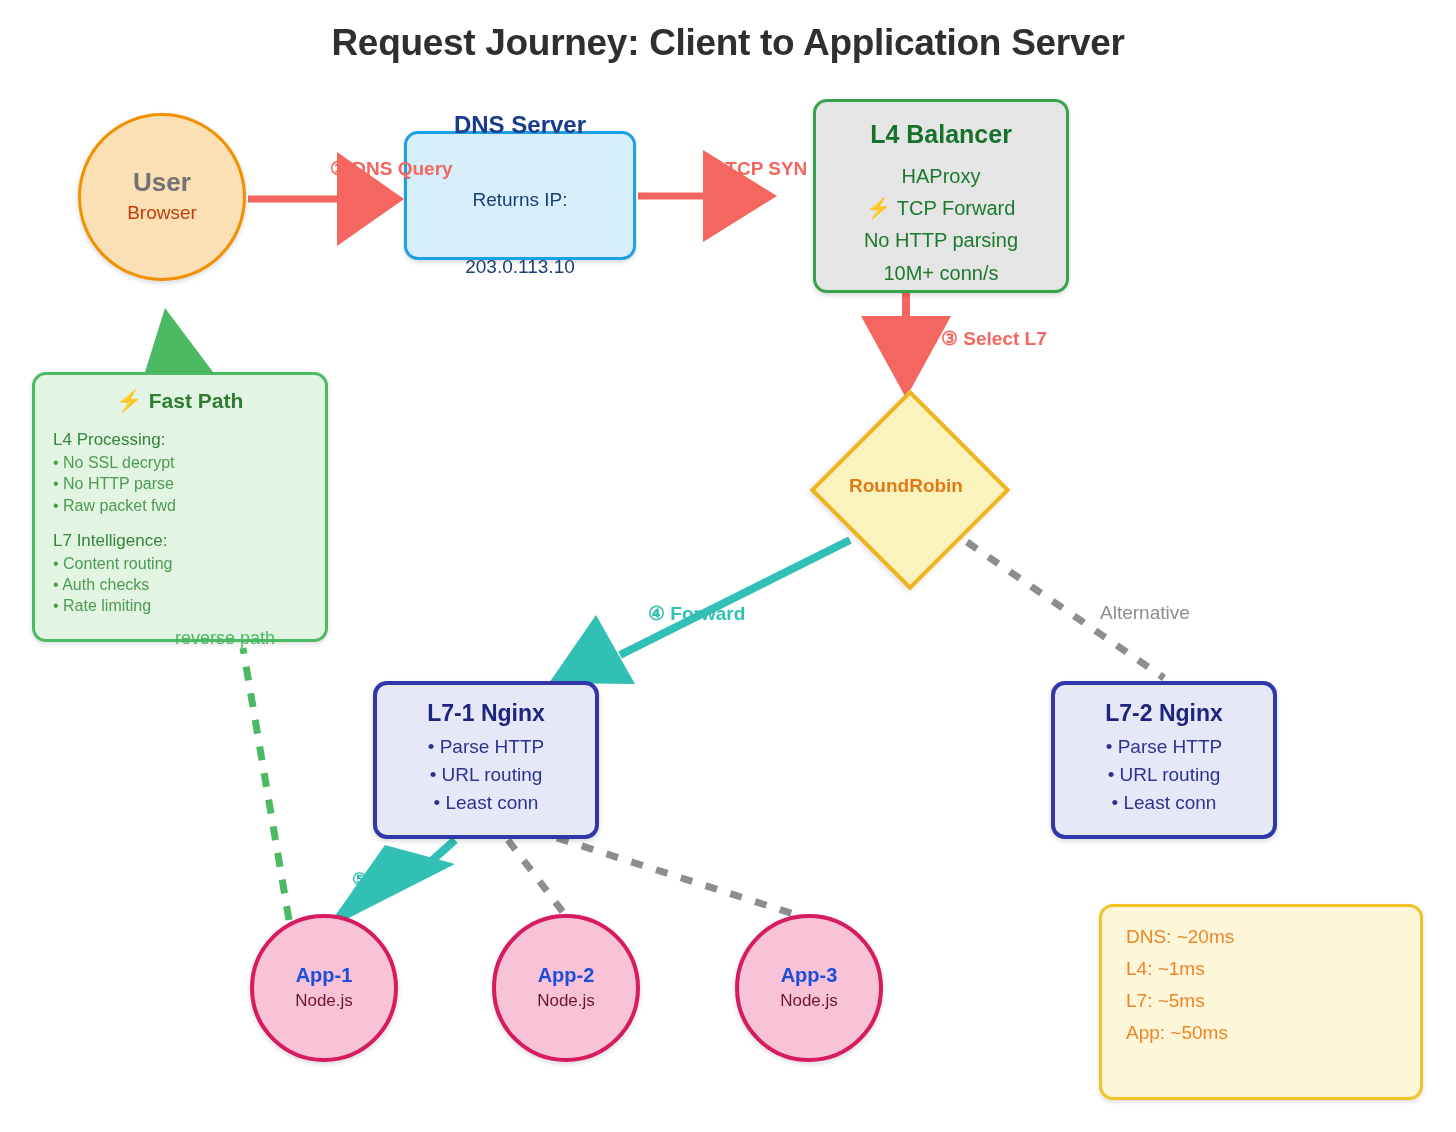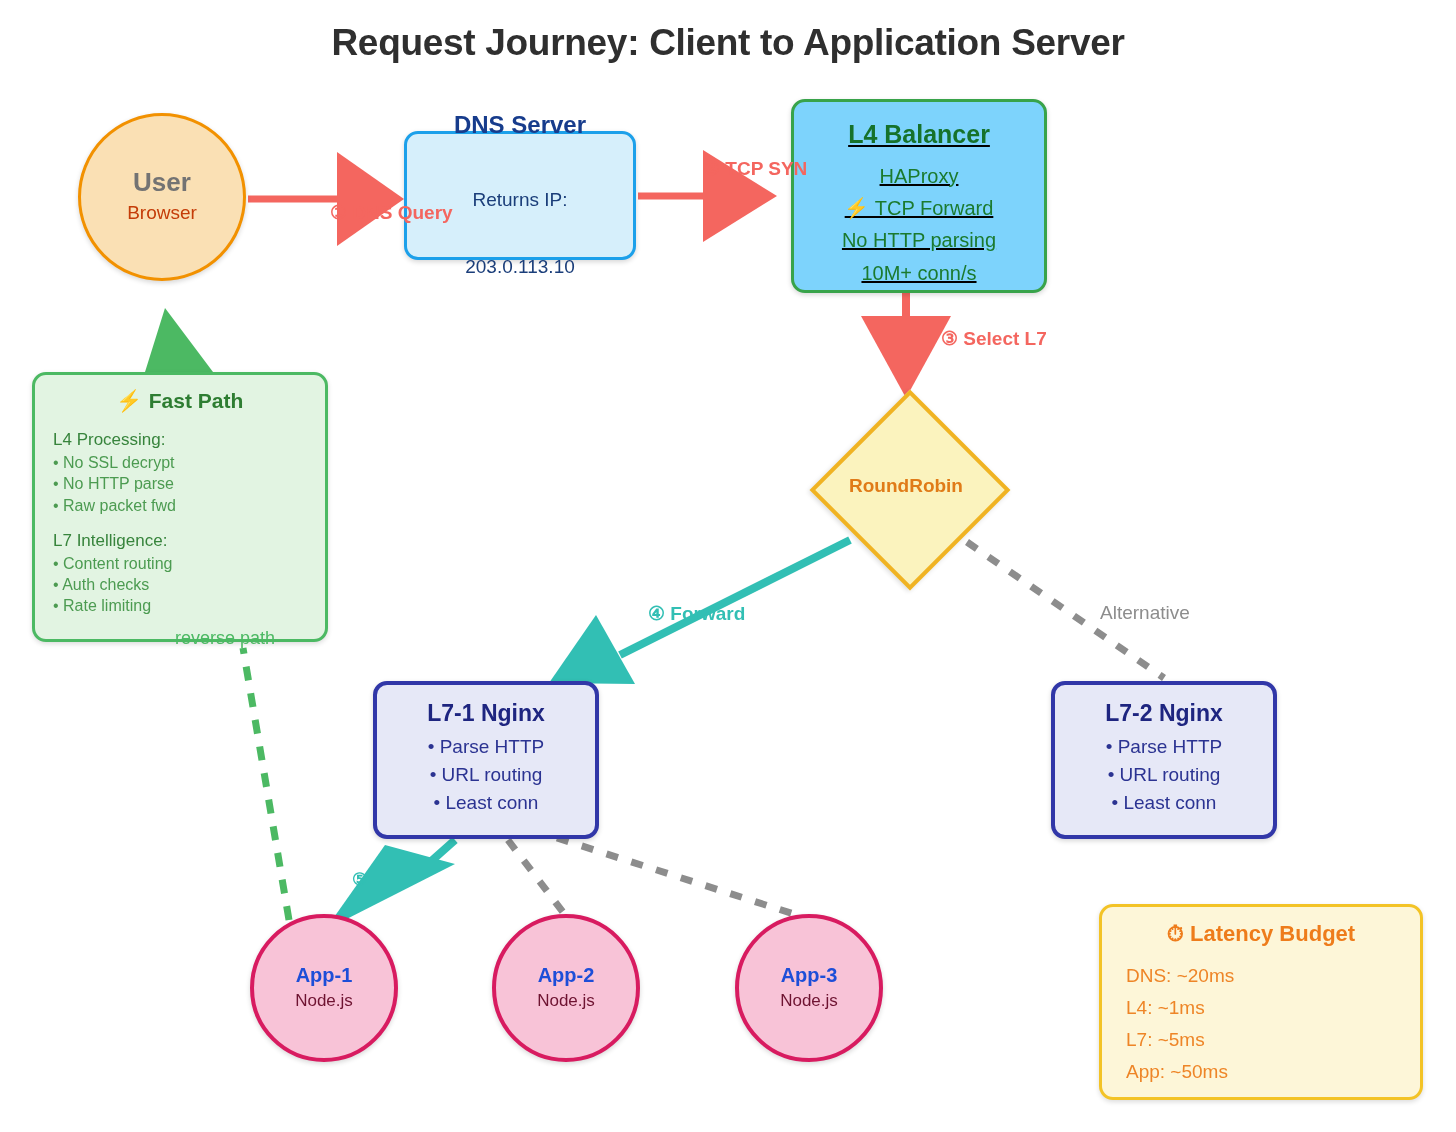--- a/index.html
+++ b/index.html
@@ -75,32 +75,31 @@
     border: 3px solid #1CA0EA;
     box-shadow: 0 2px 5px rgba(0,0,0,0.16);
     z-index: 5;
     gap: 39px;
   }
   #dns-node .t1 { font-size: 24px; font-weight: bold; color: #173C8C; line-height: 1.3; margin-bottom: 6px; }
   #dns-node .t2 { font-size: 19px; color: #1B3E7A; line-height: 1.5; }
 
   
   #l4-node {
-    left: 791px;
+    left: 813px;
     top: 99px;
     width: 256px;
     height: 194px;
     border-radius: 14px;
-    background: #7dd3fc;
+    background: #e5e5e5;
     border: 3px solid #38A34A;
     box-shadow: 0 2px 5px rgba(0,0,0,0.16);
     z-index: 5;
     justify-content: flex-start;
     padding-top: 16px;
-    text-decoration: underline;
   }
   #l4-node .t1 { font-size: 25px; font-weight: bold; color: #16722B; line-height: 1.3; margin-bottom: 9px; }
   #l4-node .t2 { font-size: 20px; color: #1B7A2E; line-height: 1.62; }
 
   
   #fastpath-node {
     left: 32px;
     top: 372px;
     width: 296px;
     height: 270px;
@@ -212,21 +211,21 @@
 
   
   .edge-label {
     position: absolute;
     font-size: 19px;
     font-weight: bold;
     white-space: nowrap;
     z-index: 6;
   }
   .edge-label.plain { font-weight: normal; }
-  #lbl-dns-query { left: 330px; top: 157px; color: #F4665F; margin-top: 44px; }
+  #lbl-dns-query { left: 330px; top: 157px; color: #F4665F; }
   #lbl-tcp-syn   { left: 703px; top: 157px; color: #F4665F; }
   #lbl-select-l7 { left: 941px; top: 327px; color: #F4665F; }
   #lbl-forward   { left: 648px; top: 602px; color: #32BFB4; }
   #lbl-step5     { left: 352px; top: 869px; color: #32BFB4; font-size: 17px; }
   #lbl-alternative { left: 1100px; top: 602px; color: #8D8D8D; font-size: 19px; }
   #lbl-reverse-path { left: 175px; top: 628px; color: #4CB963; font-size: 18px; font-weight: normal; }
 </style>
 </head>
 <body>
 
@@ -354,20 +353,19 @@
     <div class="t1">App-2</div>
     <div class="t2">Node.js</div>
   </div>
 
   <div class="node app-node" id="app-3-node">
     <div class="t1">App-3</div>
     <div class="t2">Node.js</div>
   </div>
 
   <div class="node" id="latency-node">
-    <div class="lb-title">⏱  Latency Budget</div>
     <div class="lb-item">DNS: ~20ms</div>
     <div class="lb-item">L4: ~1ms</div>
     <div class="lb-item">L7: ~5ms</div>
     <div class="lb-item">App: ~50ms</div>
   </div>
 
 </div>
 
 </body></html>

